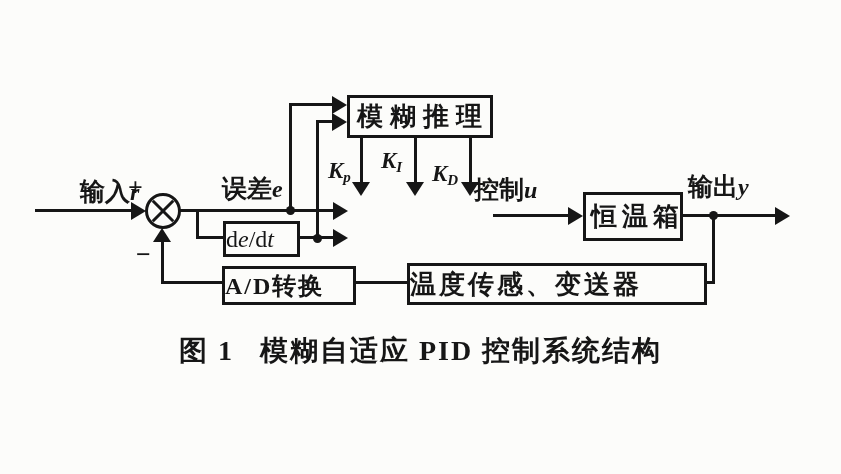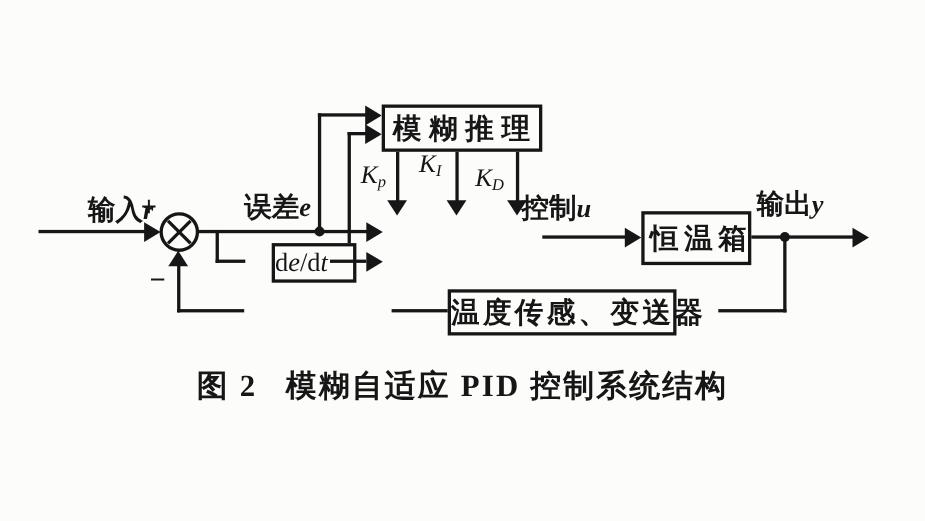--- a/index.html
+++ b/index.html
@@ -25,34 +25,34 @@
   
   .dot{position:absolute;width:9px;height:9px;border-radius:50%;background:var(--line);}
   
   .box{
     position:absolute;box-sizing:border-box;border:3px solid var(--line);
     background:var(--bg);display:flex;align-items:center;justify-content:flex-start;
     white-space:nowrap;
   }
   .box-fuzzy{left:347px;top:95px;width:146px;height:43px;font-size:26px;font-weight:600;letter-spacing:7px;padding-left:7px;}
   .box-pid{left:348px;top:197px;width:145px;height:47px;font-family:"Liberation Sans","DejaVu Sans",sans-serif;font-weight:700;font-size:25px;}
-  .box-dedt{left:223px;top:221px;width:77px;height:36px;font-size:24px;margin-left:24px;}
+  .box-dedt{left:223px;top:221px;width:77px;height:36px;font-size:24px;}
   .box-oven{left:583px;top:192px;width:100px;height:49px;font-size:26px;font-weight:600;letter-spacing:5px;padding-left:5px;}
   .box-adc{left:222px;top:266px;width:134px;height:39px;font-size:24px;font-weight:600;letter-spacing:2px;}
-  .box-sensor{left:407px;top:263px;width:208px;height:42px;font-size:26px;font-weight:600;letter-spacing:3px;}
+  .box-sensor{left:407px;top:263px;width:300px;height:42px;font-size:26px;font-weight:600;letter-spacing:3px;}
   
   .sum{position:absolute;left:145px;top:193px;width:30px;height:30px;border:3px solid var(--line);border-radius:50%;background:var(--bg);}
   .sum .dg{position:absolute;left:50%;top:50%;width:29px;height:3px;background:var(--line);}
   .sum .d1{transform:translate(-50%,-50%) rotate(45deg);}
   .sum .d2{transform:translate(-50%,-50%) rotate(-45deg);}
   
   .lbl{position:absolute;font-size:25px;font-weight:600;white-space:nowrap;line-height:1;}
   .lbl .var{font-style:italic;font-weight:700;font-size:24px;}
   .sign{position:absolute;font-size:26px;font-weight:700;line-height:1;}
-  .gain{position:absolute;font-size:23px;font-weight:400;font-style:italic;line-height:1;}
+  .gain{position:absolute;font-size:23px;font-weight:700;font-style:italic;line-height:1;margin-top:12px;}
   .gain .sub{font-size:15px;vertical-align:-4px;}
   .it{font-style:italic;}
   .caption{
     position:absolute;left:0;top:332px;width:841px;text-align:center;
     font-size:28px;font-weight:700;letter-spacing:2px;white-space:nowrap;
   }
   .caption .gap{display:inline-block;width:26px;}
 </style>
 </head>
 <body>
@@ -119,21 +119,24 @@
   <div class="h" style="left:683px;top:214px;width:93px;"></div>
   <div class="ar" style="left:775px;top:207px;"></div>
   <div class="dot" style="left:709px;top:211px;"></div>
 
   <div class="v" style="left:712px;top:215px;height:69px;"></div>
   <div class="h" style="left:653px;top:281px;width:62px;"></div>
   <div class="box box-sensor">
       <span>温度传感、变送器</span>
     </div>
   <div class="h" style="left:356px;top:281px;width:51px;"></div>
+  <div class="box box-adc">
+      <span>A/D转换</span>
+    </div>
   <div class="h" style="left:161px;top:281px;width:61px;"></div>
   <div class="v" style="left:161px;top:241px;height:43px;"></div>
   <div class="au" style="left:153px;top:228px;"></div>
 
   <div class="caption">
-    <span>图 2</span><span class="gap"></span><span>模糊自适应 PID 控制系统结构</span>
+    <span>图 1</span><span class="gap"></span><span>模糊自适应 PID 控制系统结构</span>
   </div>
 
 </div>
 
 </body></html>

